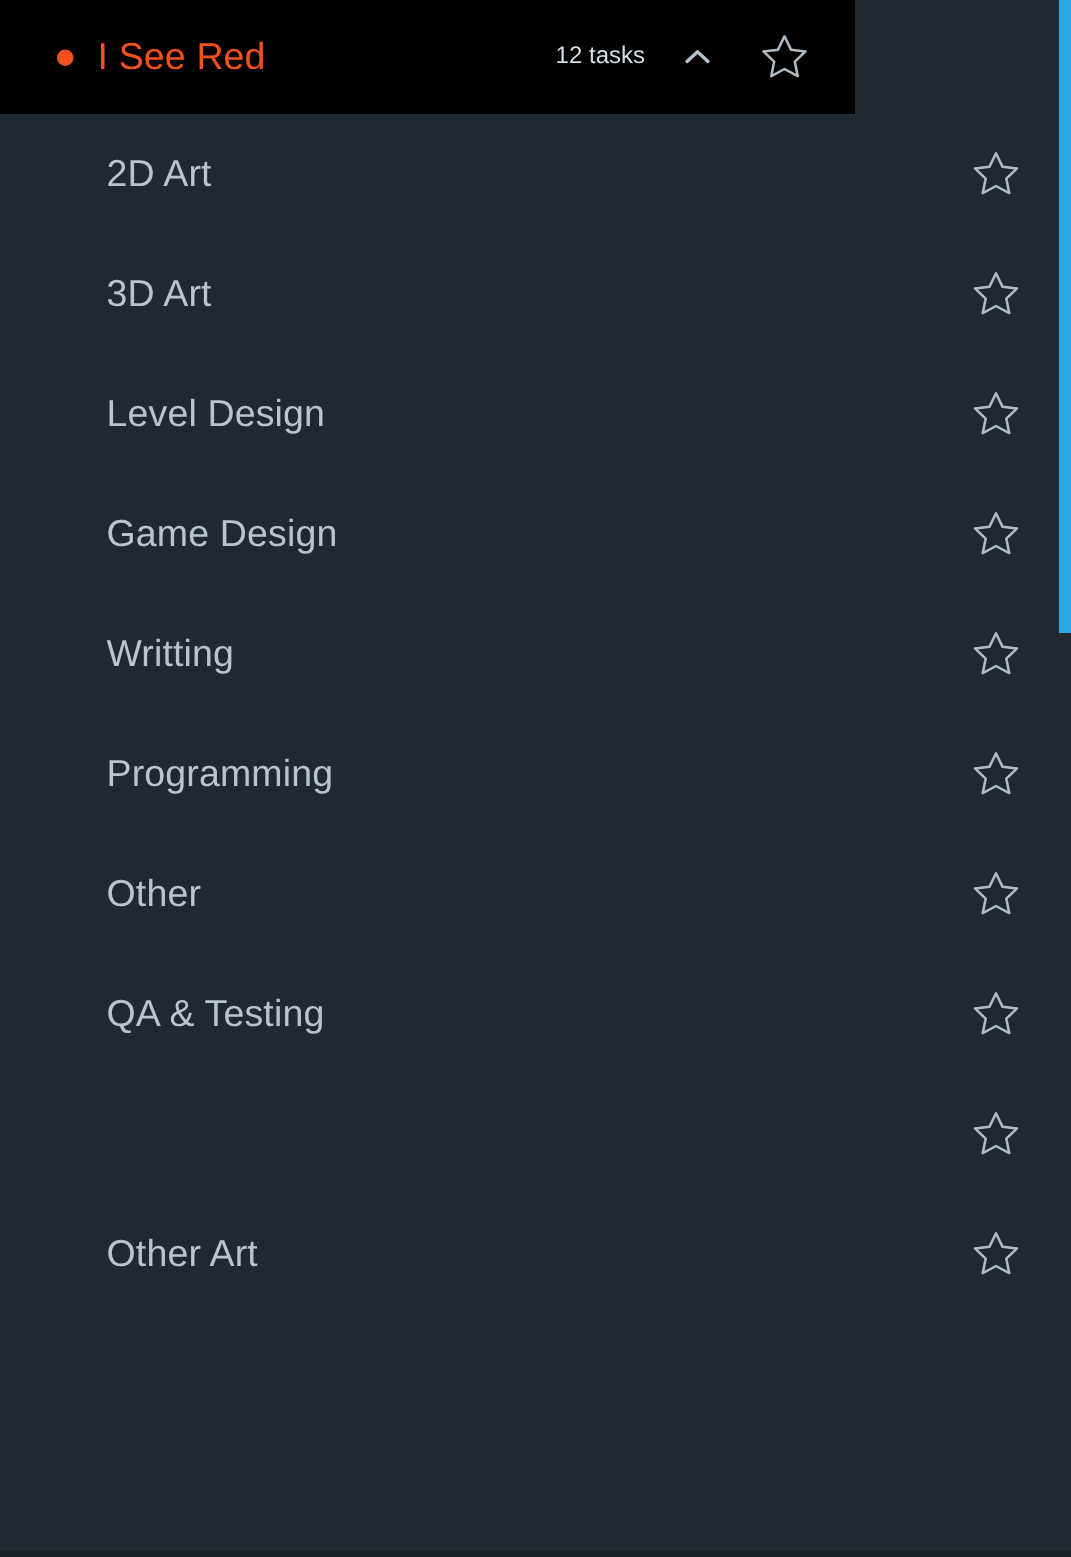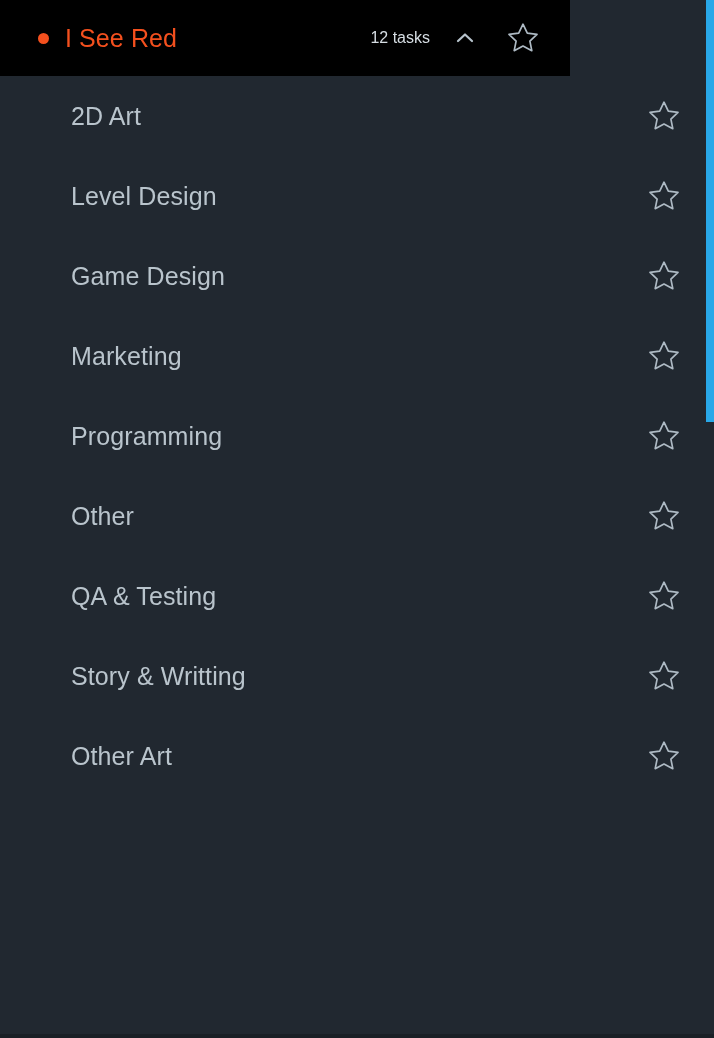--- a/index.html
+++ b/index.html
@@ -187,37 +187,45 @@
 
   <div class="task-row">
         <span class="task-label">2D Art</span>
         <span class="row-star">
           <svg width="34" height="34" viewBox="0 0 34 34" aria-hidden="true">
             <path d="M17 3.2 L21.3 12.1 L31 13.3 L23.9 20.1 L25.8 29.7 L17 25 L8.2 29.7 L10.1 20.1 L3 13.3 L12.7 12.1 Z" fill="none" stroke="#aebac4" stroke-width="1.7" stroke-linejoin="round" stroke-linecap="round"></path>
           </svg>
         </span>
       </div>
       <div class="task-row">
+        <span class="task-label">3D Art</span>
+        <span class="row-star">
+          <svg width="34" height="34" viewBox="0 0 34 34" aria-hidden="true">
+            <path d="M17 3.2 L21.3 12.1 L31 13.3 L23.9 20.1 L25.8 29.7 L17 25 L8.2 29.7 L10.1 20.1 L3 13.3 L12.7 12.1 Z" fill="none" stroke="#aebac4" stroke-width="1.7" stroke-linejoin="round" stroke-linecap="round"></path>
+          </svg>
+        </span>
+      </div>
+      <div class="task-row">
         <span class="task-label">Level Design</span>
         <span class="row-star">
           <svg width="34" height="34" viewBox="0 0 34 34" aria-hidden="true">
             <path d="M17 3.2 L21.3 12.1 L31 13.3 L23.9 20.1 L25.8 29.7 L17 25 L8.2 29.7 L10.1 20.1 L3 13.3 L12.7 12.1 Z" fill="none" stroke="#aebac4" stroke-width="1.7" stroke-linejoin="round" stroke-linecap="round"></path>
           </svg>
         </span>
       </div>
       <div class="task-row">
         <span class="task-label">Game Design</span>
         <span class="row-star">
           <svg width="34" height="34" viewBox="0 0 34 34" aria-hidden="true">
             <path d="M17 3.2 L21.3 12.1 L31 13.3 L23.9 20.1 L25.8 29.7 L17 25 L8.2 29.7 L10.1 20.1 L3 13.3 L12.7 12.1 Z" fill="none" stroke="#aebac4" stroke-width="1.7" stroke-linejoin="round" stroke-linecap="round"></path>
           </svg>
         </span>
       </div>
       <div class="task-row">
-        <span class="task-label">Marketing</span>
+        <span class="task-label">Writting</span>
         <span class="row-star">
           <svg width="34" height="34" viewBox="0 0 34 34" aria-hidden="true">
             <path d="M17 3.2 L21.3 12.1 L31 13.3 L23.9 20.1 L25.8 29.7 L17 25 L8.2 29.7 L10.1 20.1 L3 13.3 L12.7 12.1 Z" fill="none" stroke="#aebac4" stroke-width="1.7" stroke-linejoin="round" stroke-linecap="round"></path>
           </svg>
         </span>
       </div>
       <div class="task-row">
         <span class="task-label">Programming</span>
         <span class="row-star">
           <svg width="34" height="34" viewBox="0 0 34 34" aria-hidden="true">
@@ -235,21 +243,20 @@
       </div>
       <div class="task-row">
         <span class="task-label">QA &amp; Testing</span>
         <span class="row-star">
           <svg width="34" height="34" viewBox="0 0 34 34" aria-hidden="true">
             <path d="M17 3.2 L21.3 12.1 L31 13.3 L23.9 20.1 L25.8 29.7 L17 25 L8.2 29.7 L10.1 20.1 L3 13.3 L12.7 12.1 Z" fill="none" stroke="#aebac4" stroke-width="1.7" stroke-linejoin="round" stroke-linecap="round"></path>
           </svg>
         </span>
       </div>
       <div class="task-row">
-        <span class="task-label">Story &amp; Writting</span>
         <span class="row-star">
           <svg width="34" height="34" viewBox="0 0 34 34" aria-hidden="true">
             <path d="M17 3.2 L21.3 12.1 L31 13.3 L23.9 20.1 L25.8 29.7 L17 25 L8.2 29.7 L10.1 20.1 L3 13.3 L12.7 12.1 Z" fill="none" stroke="#aebac4" stroke-width="1.7" stroke-linejoin="round" stroke-linecap="round"></path>
           </svg>
         </span>
       </div>
       <div class="task-row">
         <span class="task-label">Other Art</span>
         <span class="row-star">
           <svg width="34" height="34" viewBox="0 0 34 34" aria-hidden="true">

